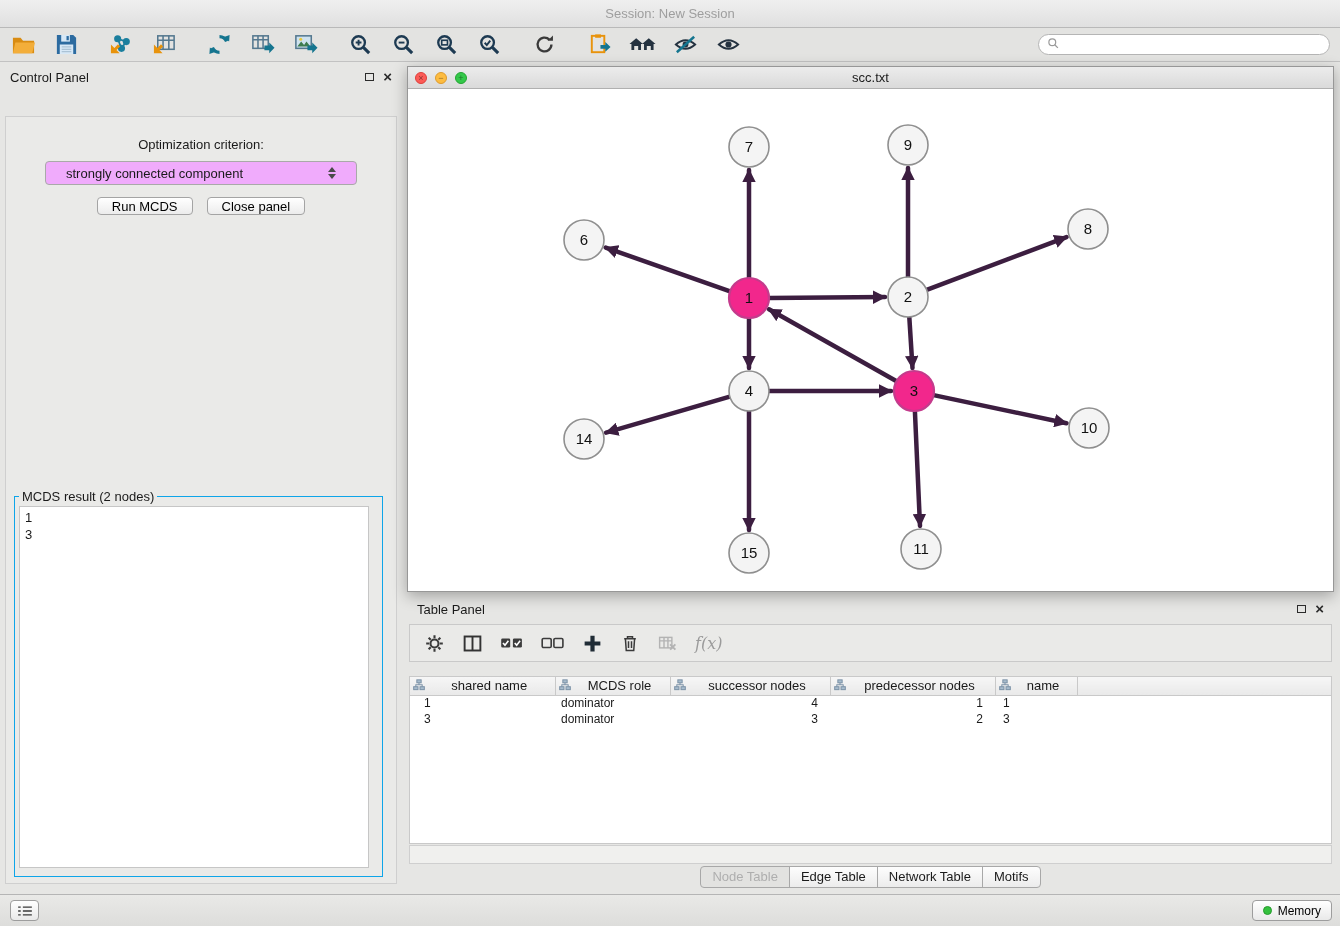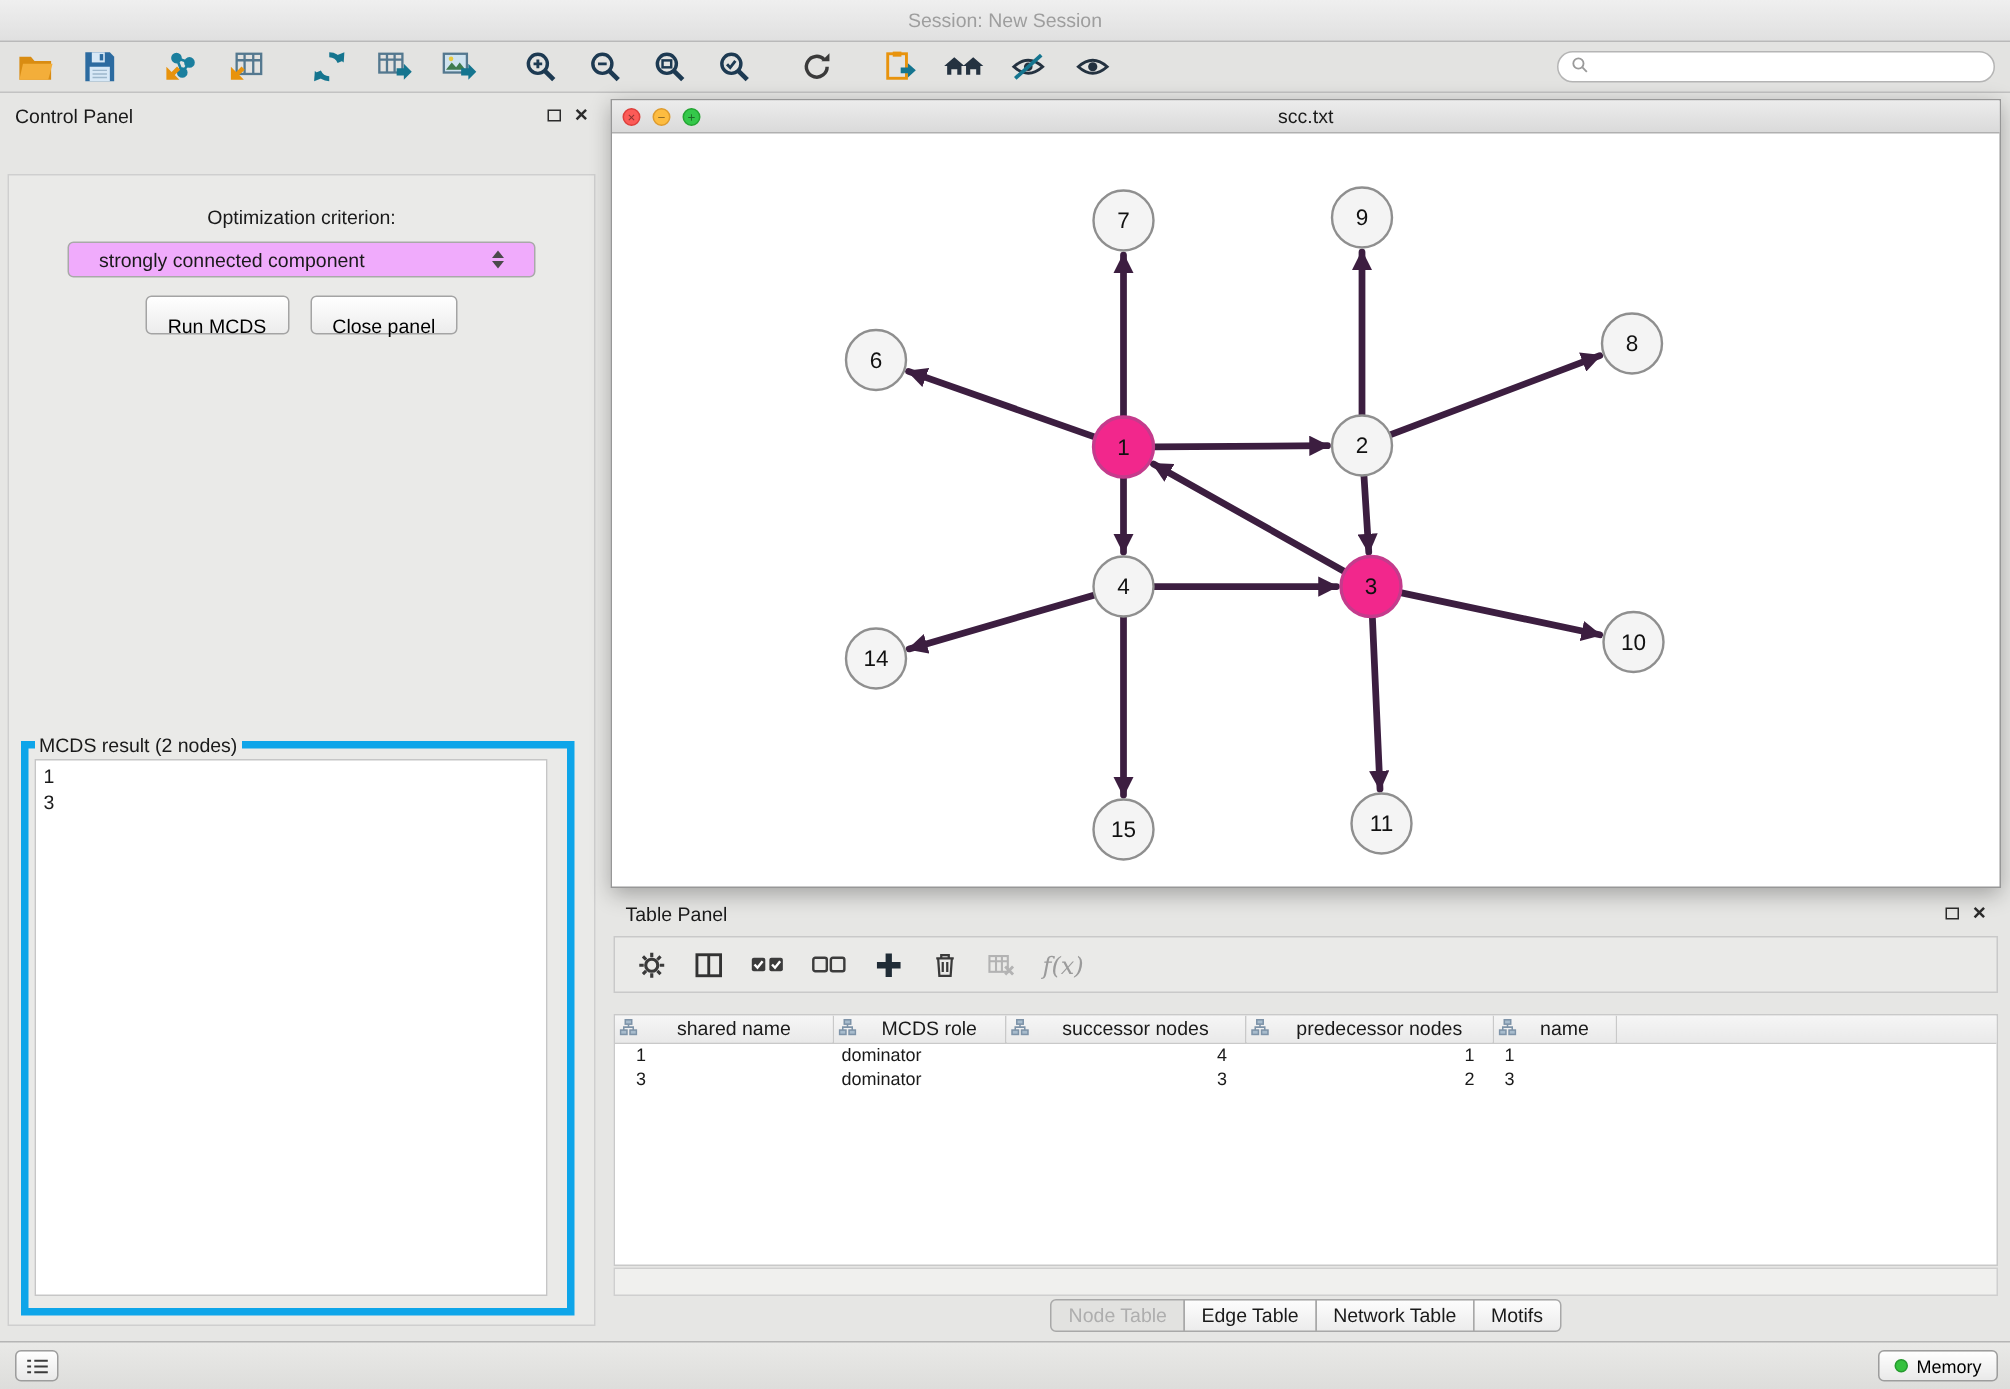--- a/index.html
+++ b/index.html
@@ -75,27 +75,27 @@
   .cp-select {
     width: 312px; height: 24px; margin: 9px auto 0;
     background: #f0abfc; border: 1px solid #a9a9a9; border-radius: 4px;
     display: flex; align-items: center; padding: 0 20px; position: relative;
   }
   .sel-arrows { margin-left: auto; display: flex; flex-direction: column; gap: 2px; }
   .tri-up { width: 0; height: 0; border-left: 4px solid transparent; border-right: 4px solid transparent; border-bottom: 5px solid #4a4a4a; display: block; }
   .tri-dn { width: 0; height: 0; border-left: 4px solid transparent; border-right: 4px solid transparent; border-top: 5px solid #4a4a4a; display: block; }
   .cp-buttons { margin-top: 12px; display: flex; justify-content: center; gap: 14px; }
   .btn {
-    height: 18px; padding: 12px 14px; border: 1px solid #a4a4a4; border-radius: 4px;
+    height: 18px; padding: 0 14px; border: 1px solid #a4a4a4; border-radius: 4px;
     background: linear-gradient(#ffffff, #ececec);
     font-family: "Liberation Sans", sans-serif; font-size: 13px; cursor: default;
   }
   .result-box {
     position: absolute; left: 8px; right: 13px; top: 372px; bottom: 6px;
-    border: 5px solid #0ea5e9;
+    border: 1px solid #0ea5e9;
   }
   .result-box legend { font-size: 13px; padding: 0 3px; margin-left: 4px; }
   .result-area {
     position: absolute; left: 4px; right: 13px; top: 2px; bottom: 8px;
     background: #fff; border: 1px solid #c6c6c6;
     font-size: 13px; line-height: 17px; padding: 2px 5px;
   }
 
   
   .net-window {

